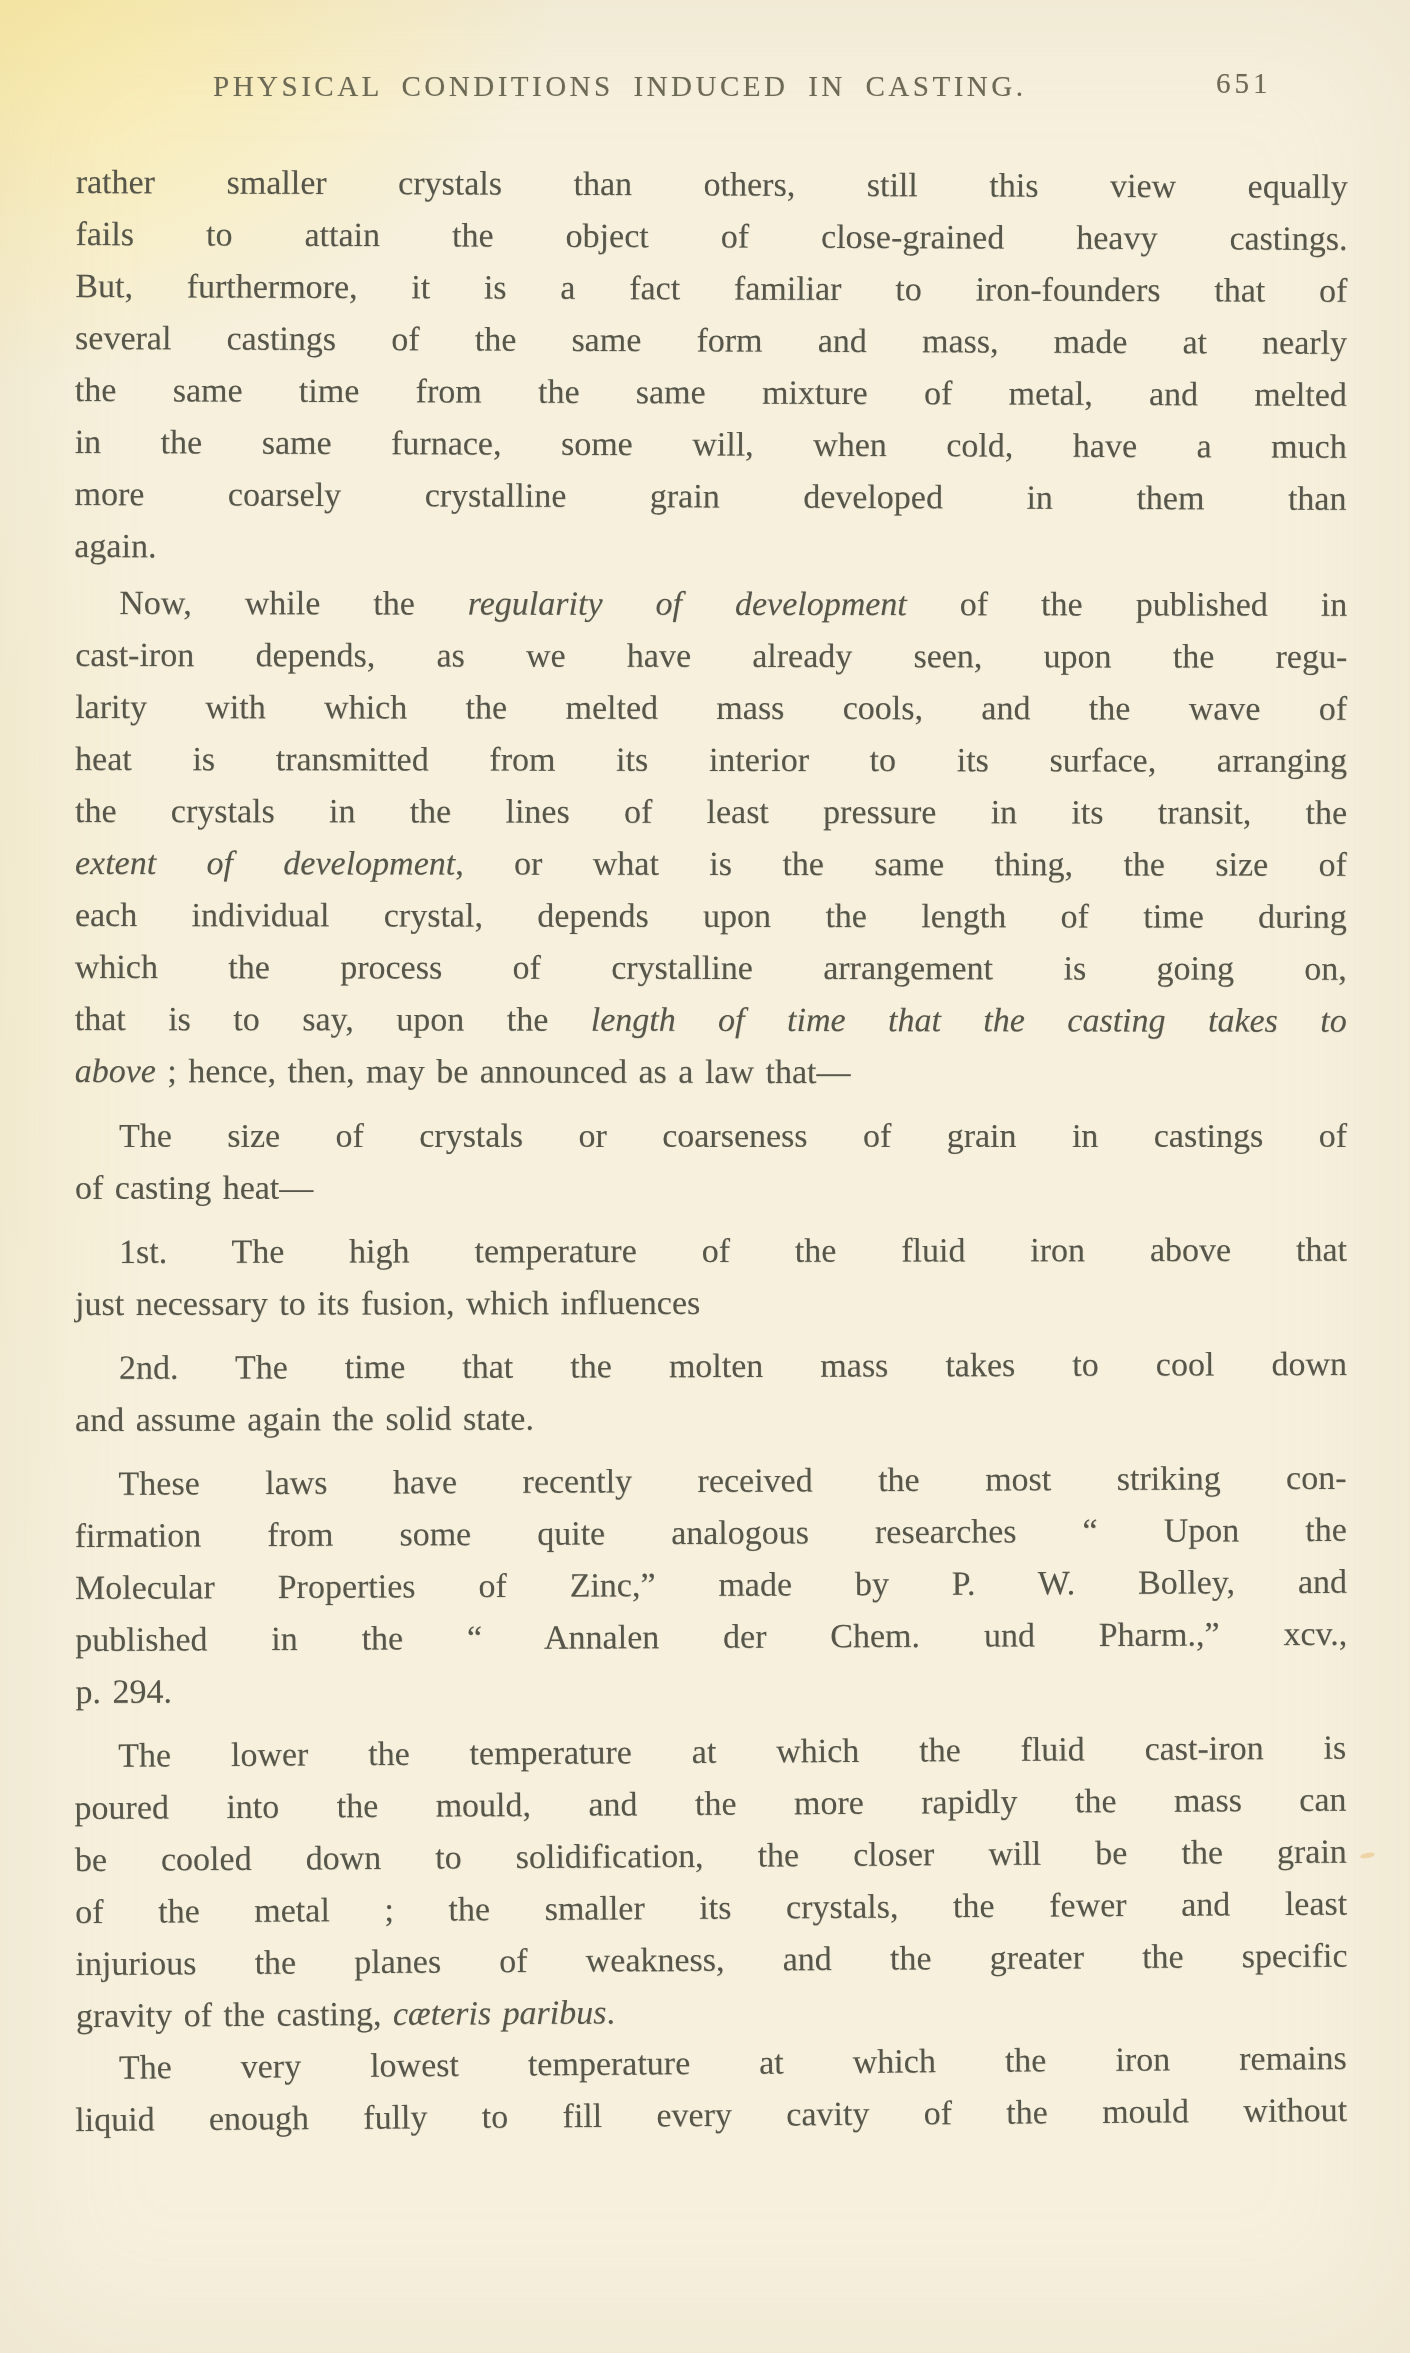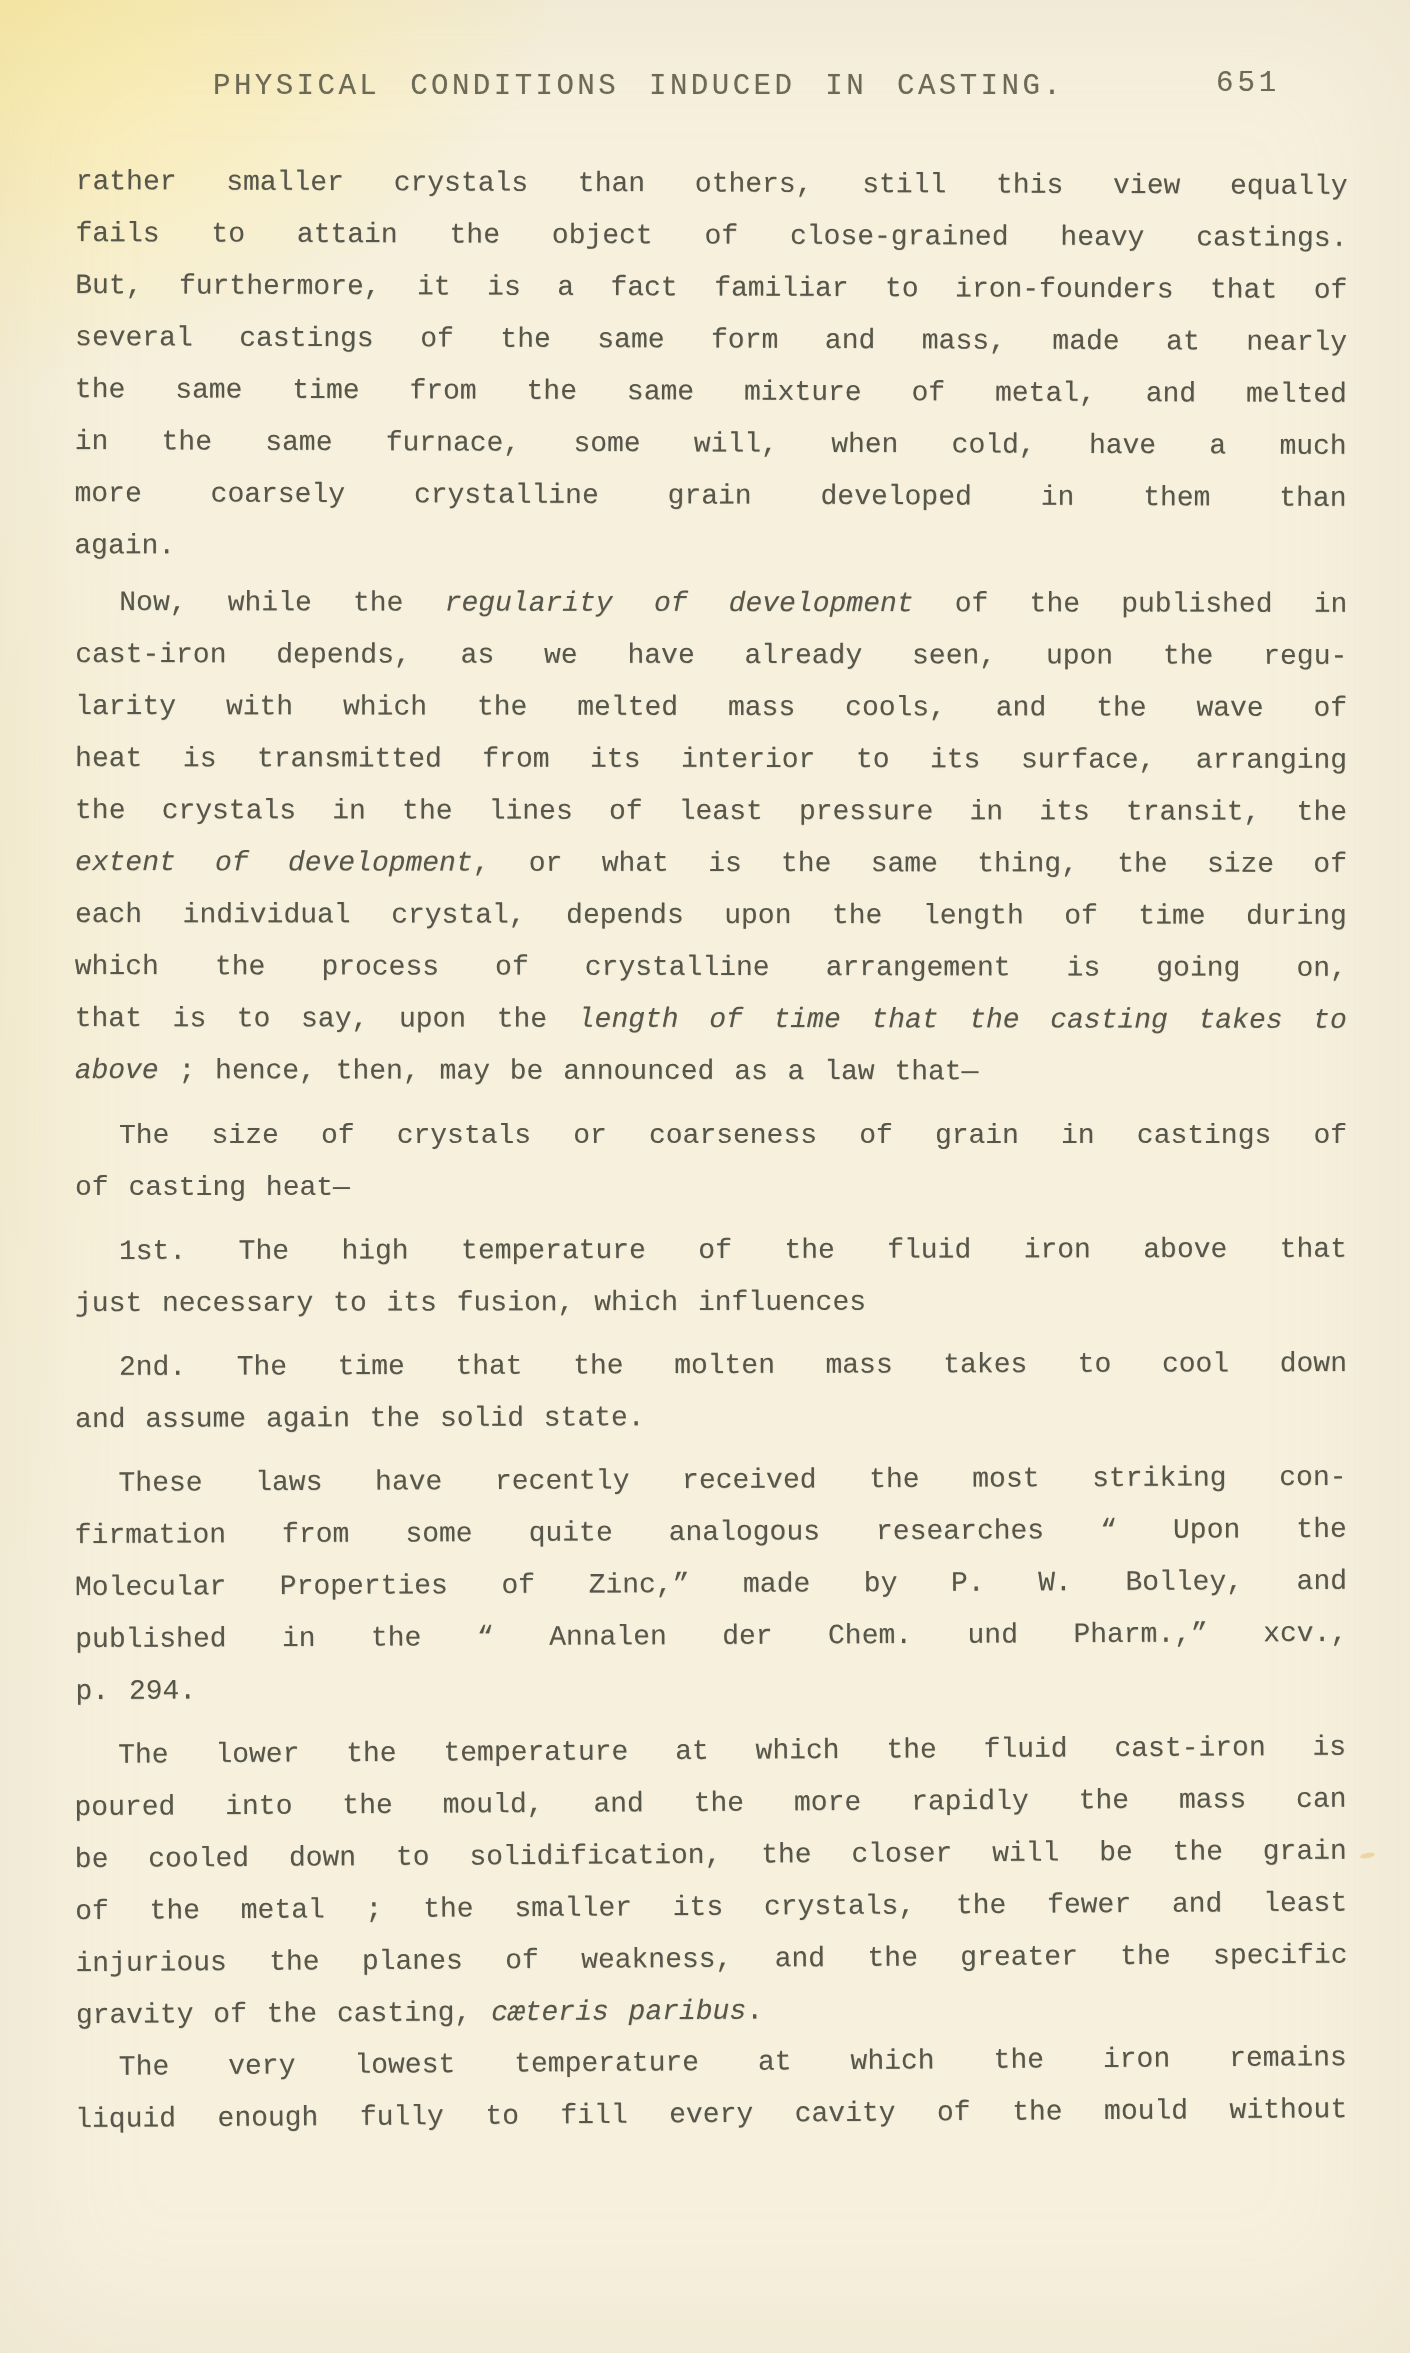--- a/index.html
+++ b/index.html
@@ -7,21 +7,21 @@
     --ink:#57564a;
     --header-ink:#6c6955;
     --corner:#fce98c;
   }
   html,body{margin:0;padding:0;background:#e8e2cf;}
   .page{
     position:relative;
     width:1410px;height:2353px;
     background:var(--paper);
     overflow:hidden;
-    font-family:Liberation Mono, monospace;
+    font-family:Liberation Serif, serif;
     color:var(--ink);
   }
   .corner-tint{
     position:absolute;inset:0;pointer-events:none;
     background:
       radial-gradient(ellipse 1050px 780px at -70px -90px, rgba(252,233,140,0.9) 0%, rgba(252,233,140,0.35) 38%, rgba(252,233,140,0) 62%),
       radial-gradient(ellipse 500px 1400px at -120px 40%, rgba(250,238,180,0.35) 0%, rgba(250,238,180,0) 60%);
   }
   .vignette{
     position:absolute;inset:0;pointer-events:none;
@@ -36,21 +36,21 @@
     position:absolute;left:213px;top:0;
     font-size:29px;letter-spacing:3.5px;word-spacing:9px;
     white-space:nowrap;
   }
   .rh-page{
     position:absolute;left:1216px;top:-3px;
     font-size:29px;letter-spacing:4px;
   }
   .body-text{
     position:absolute;top:156px;left:75px;width:1272px;
-    font-size:28px;line-height:52px;word-spacing:3px;
+    font-size:34px;line-height:52px;word-spacing:3px;
     text-shadow:0.3px 0.4px 0.7px rgba(90,88,70,0.32);
   }
   .para{margin:0;}
   .para.gap-s{margin-top:5px;}
   .para.gap-m{margin-top:12px;}
   
   .para:nth-child(1){transform:rotate(0.22deg);transform-origin:0 50%;}
   .para:nth-child(2){transform:rotate(0.08deg);transform-origin:0 50%;}
   .para:nth-child(3){transform:rotate(0deg);margin-top:13px;}
   .para:nth-child(4){transform:rotate(-0.1deg);transform-origin:0 50%;}

